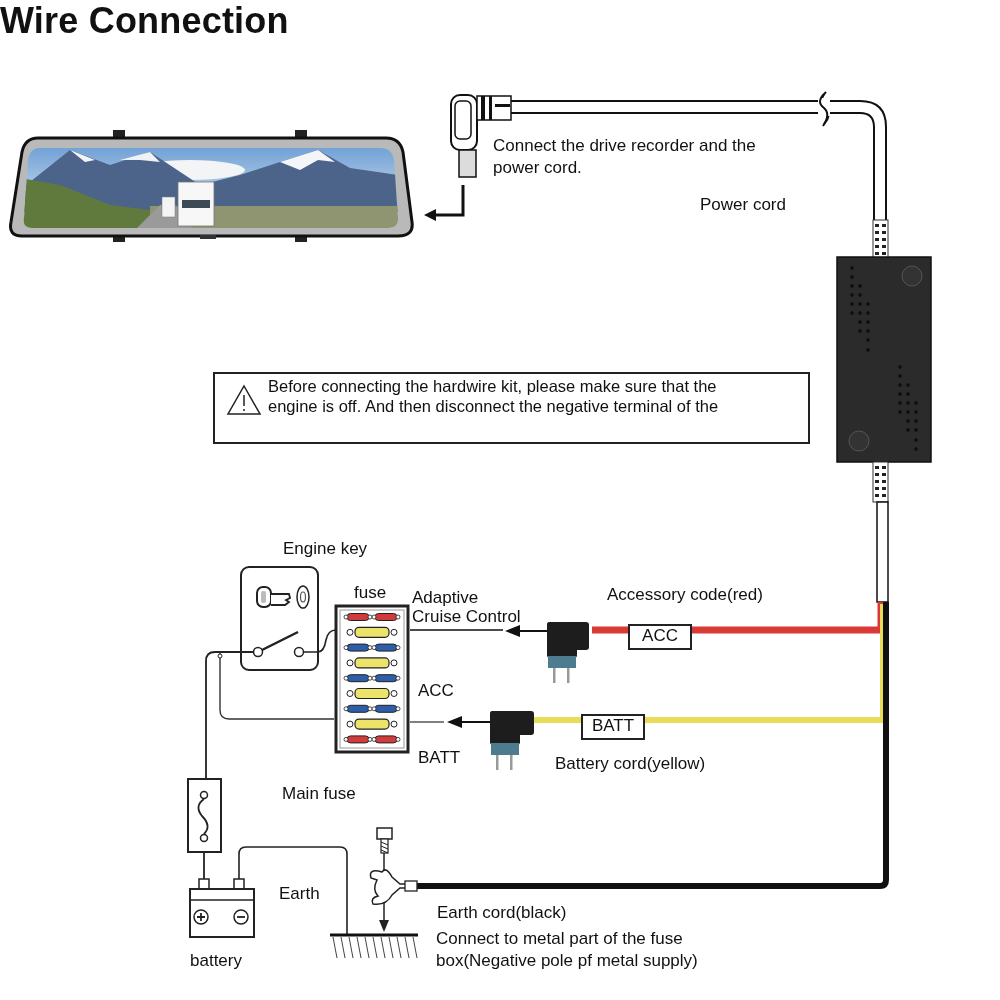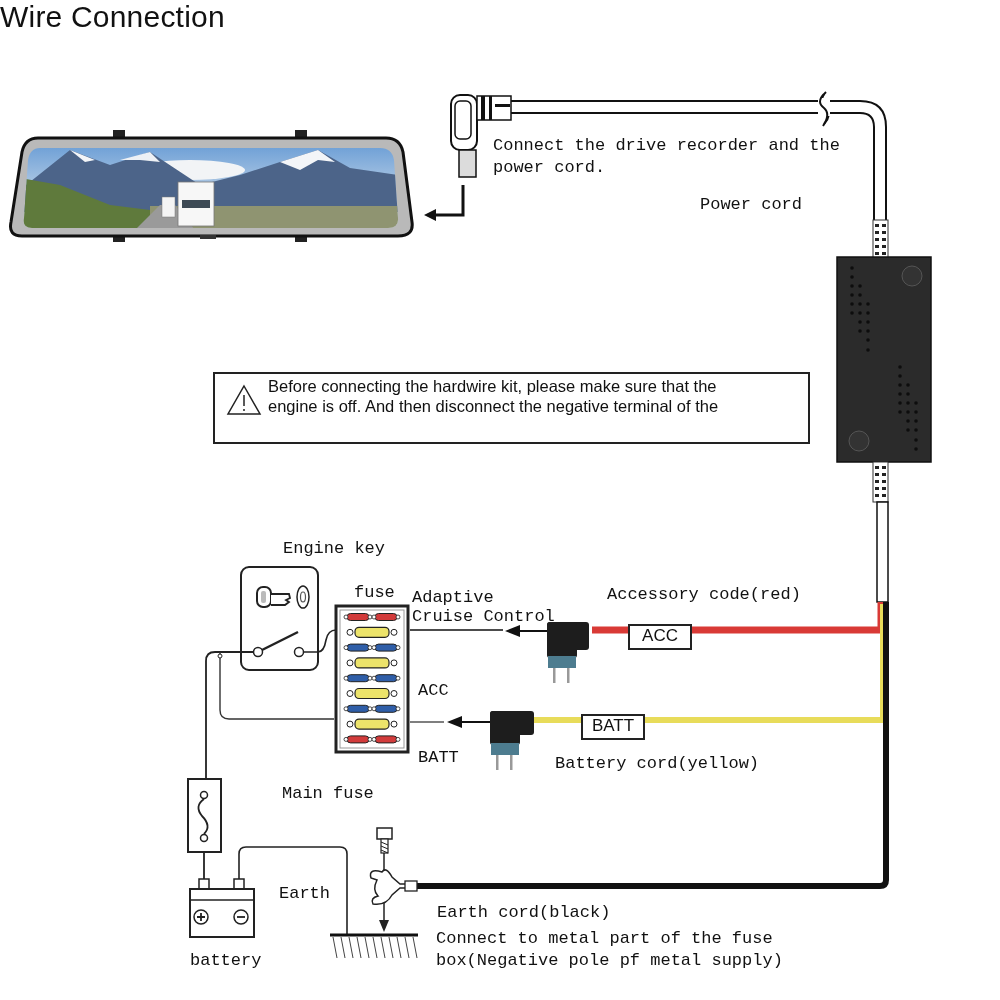--- a/index.html
+++ b/index.html
@@ -1,20 +1,20 @@
 <!DOCTYPE html>
 <html><head>
 <meta charset="utf-8">
 <style>
   html, body { margin: 0; padding: 0; background: #ffffff; }
   body { width: 1000px; height: 1000px; position: relative; overflow: hidden;
          font-family: "Liberation Sans", sans-serif; color: #111; }
   .abs { position: absolute; }
-  #title { left: 55px; top: 22px; font-size: 30px; font-weight: normal; letter-spacing: 0.2px; white-space: nowrap; }
-  .lbl { position: absolute; font-size: 17px; line-height: 21px; white-space: nowrap; color: #111; font-family: Liberation Mono, monospace; }
+  #title { left: 55px; top: 22px; font-size: 36px; font-weight: bold; letter-spacing: 0.2px; white-space: nowrap; }
+  .lbl { position: absolute; font-size: 17px; line-height: 21px; white-space: nowrap; color: #111; }
   #warning-box { left: 213px; top: 372px; width: 597px; height: 72px; border: 2px solid #222; box-sizing: border-box; background: #fff; }
   #warning-text { position: absolute; left: 53px; top: 2px; font-size: 16.5px; line-height: 20px; white-space: nowrap; }
   #warning-icon { position: absolute; left: 11px; top: 10px; width: 36px; height: 32px; }
   .tag { position: absolute; border: 2px solid #222; background: #fff; font-size: 17px; line-height: 20px; text-align: center; box-sizing: border-box; }
   svg#diagram { position: absolute; left: 0; top: 0; }
 </style>
 </head>
 <body>
 
 <div id="title">Wire Connection</div>

